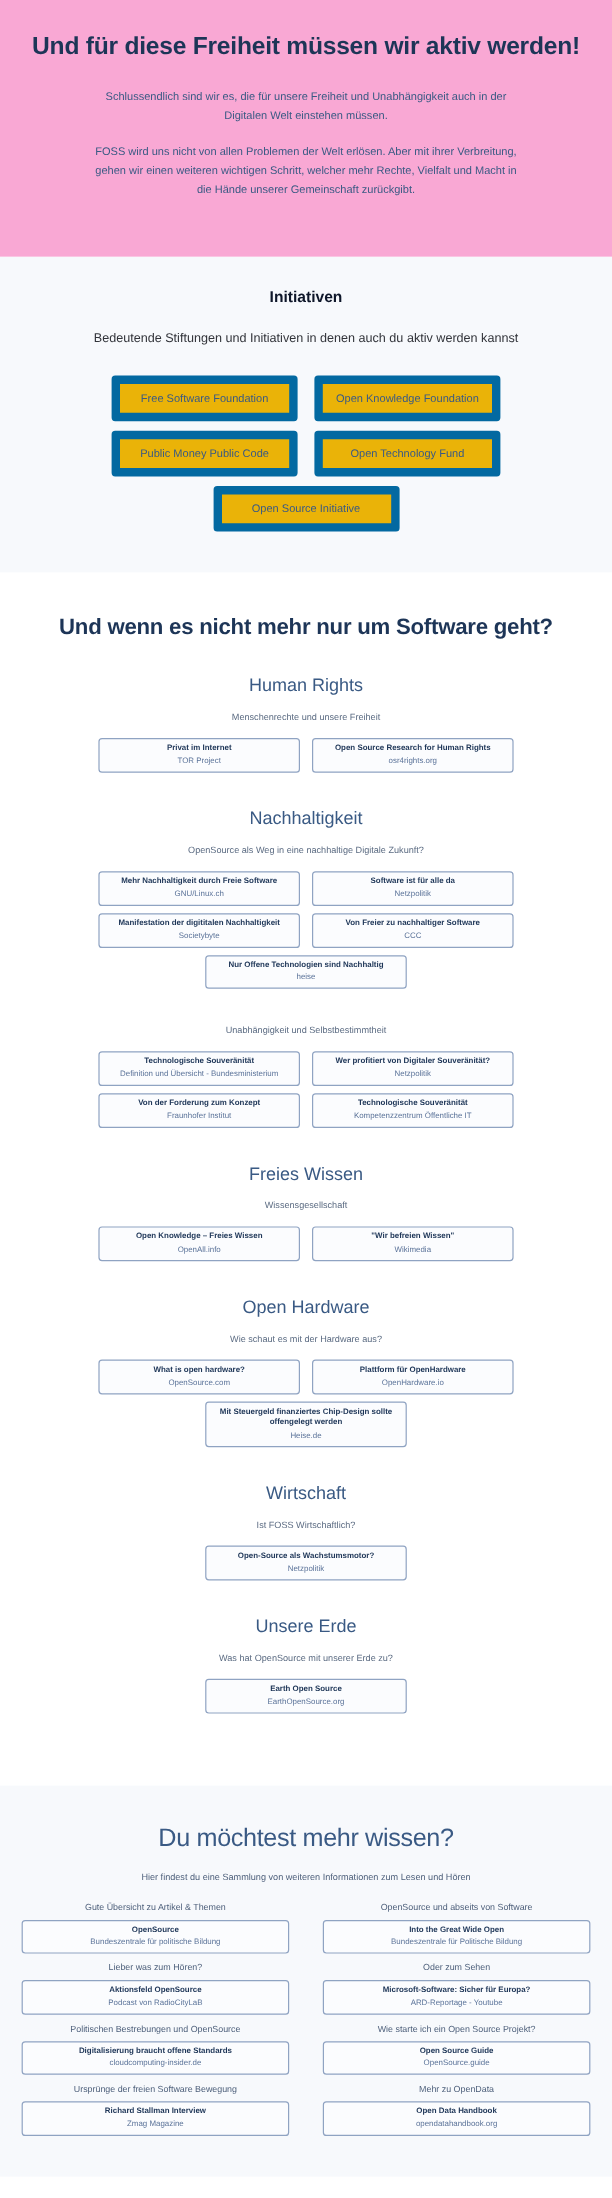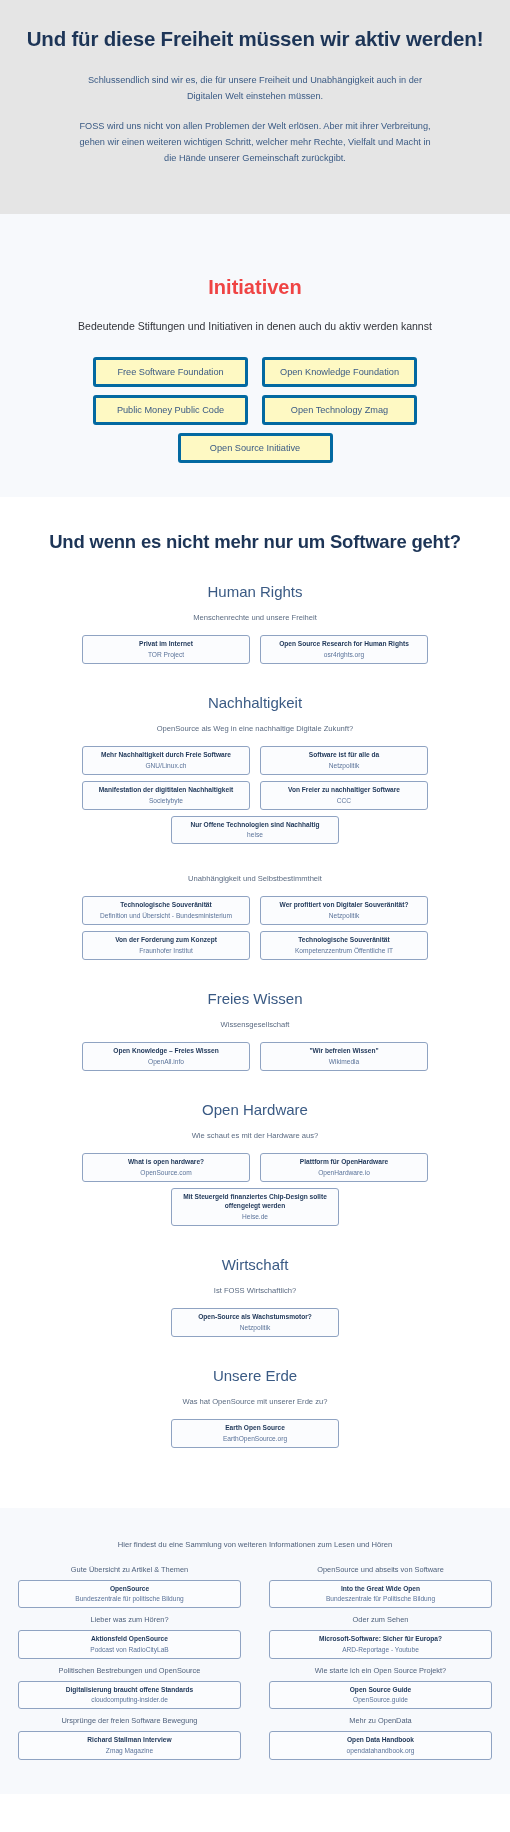--- a/index.html
+++ b/index.html
@@ -8,21 +8,21 @@
     font-family: "Liberation Sans", sans-serif;
     background: #ffffff;
     color: #2b4570;
   }
   body { width: 510px; }
 
   .section { width: 510px; padding: 0 18px; }
   .section.tinted { background: #f7f9fc; }
 
   
-  .hero { padding: 26px 26px 34px; text-align: center; background:#e5e5e5; }
+  .hero { padding: 26px 26px 34px; text-align: center; background:#f9a8d4; }
   .hero h1 {
     font-size: 20.5px;
     font-weight: 700;
     color: #1d3557;
     letter-spacing: -0.2px;
     line-height: 1.25;
     margin-bottom: 20px;
   }
   .hero p {
     font-size: 9.2px;
@@ -41,32 +41,32 @@
     color: #2b4570;
     font-size: 11.5px;
     padding: 8px 16px;
     cursor: pointer;
     font-family: "Liberation Sans", sans-serif;
   }
 
   
   .initiativen { padding: 26px 18px 34px; text-align:center; }
   .initiativen h2 {
-    font-size: 20px; font-weight: 700; color:#ef4444; margin-bottom: 20px; margin-top: 36px;
+    font-size: 13px; font-weight: 700; color:#0f172a; margin-bottom: 20px;
   }
   .initiativen .sub {
     font-size: 10.5px; color:#32343a; margin-bottom: 22px; line-height:1.5;
   }
   .pillgrid { display:flex; flex-wrap:wrap; justify-content:center; gap: 8px 14px; }
   .pill {
     flex: 0 0 auto;
     width: 155px;
-    border: 3px solid #0369a1;
+    border: 7px solid #0369a1;
     border-radius: 3px;
-    background: #fef9c3;
+    background: #eab308;
     color: #3a5a84;
     font-size: 9.2px;
     padding: 7px 4px;
     text-align:center;
     cursor:pointer;
   }
 
   
   .topics { padding: 34px 18px 30px; text-align:center; }
   .topics > h2 {
@@ -124,21 +124,21 @@
   <p>FOSS wird uns nicht von allen Problemen der Welt erlösen. Aber mit ihrer Verbreitung, gehen wir einen weiteren wichtigen Schritt, welcher mehr Rechte, Vielfalt und Macht in die Hände unserer Gemeinschaft zurückgibt.</p>
 </section>
 
 <section class="section tinted initiativen">
   <h2>Initiativen</h2>
   <div class="sub">Bedeutende Stiftungen und Initiativen in denen auch du aktiv werden kannst</div>
   <div class="pillgrid" id="initiativen-grid">
       <button class="pill">Free Software Foundation</button>
       <button class="pill">Open Knowledge Foundation</button>
       <button class="pill">Public Money Public Code</button>
-      <button class="pill">Open Technology Zmag</button>
+      <button class="pill">Open Technology Fund</button>
       <button class="pill">Open Source Initiative</button>
     </div>
 </section>
 
 <section class="topics">
   <h2>Und wenn es nicht mehr nur um Software geht?</h2>
   <div id="topics-container">
       <div class="topic">
         <h3>Human Rights</h3>
         <div class="tsub">Menschenrechte und unsere Freiheit</div>
@@ -249,20 +249,21 @@
           <a class="card">
             <div class="ct">Earth Open Source</div>
             <div class="cs">EarthOpenSource.org</div>
           </a>
         </div>
       </div>
     </div>
 </section>
 
 <section class="section tinted more">
+  <h2>Du möchtest mehr wissen?</h2>
   <div class="msub">Hier findest du eine Sammlung von weiteren Informationen zum Lesen und Hören</div>
   <div class="cols">
     <div class="col" id="more-left">
         <div class="colhead">Gute Übersicht zu Artikel &amp; Themen</div>
         <a class="mcard">
           <div class="ct">OpenSource</div>
           <div class="cs">Bundeszentrale für politische Bildung</div>
         </a>
         <div class="sep">Lieber was zum Hören?</div>
         <a class="mcard">

